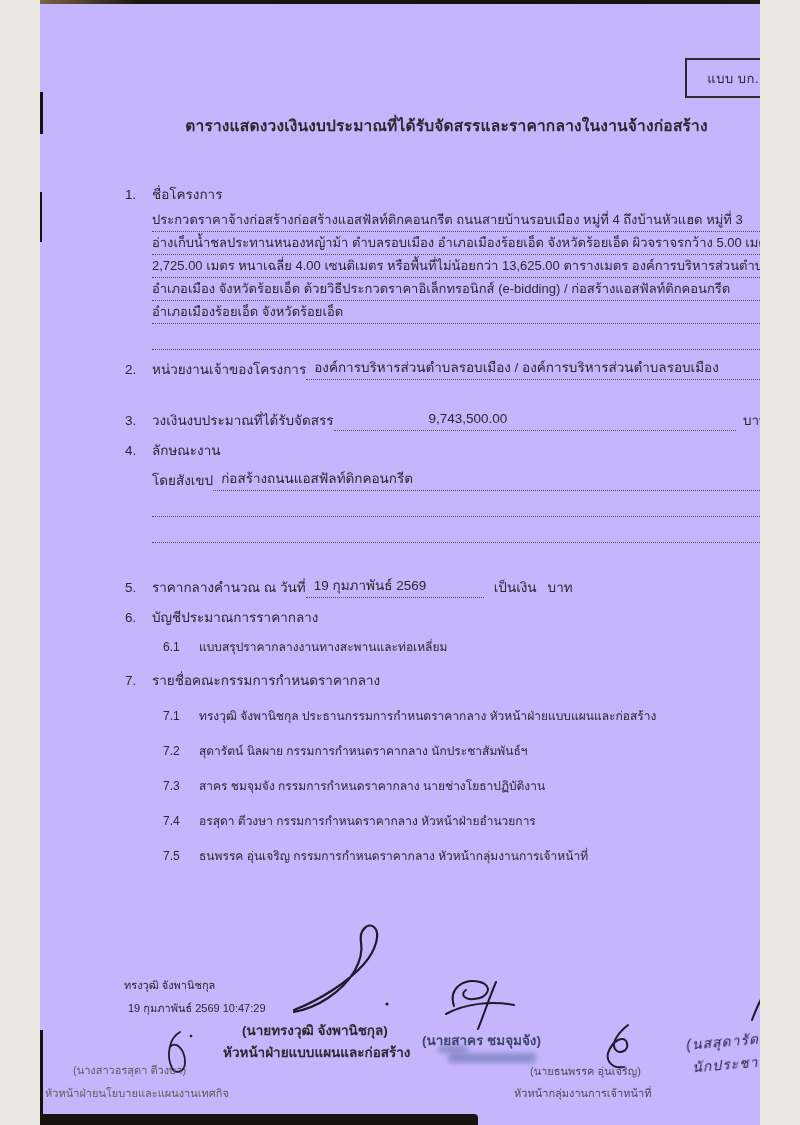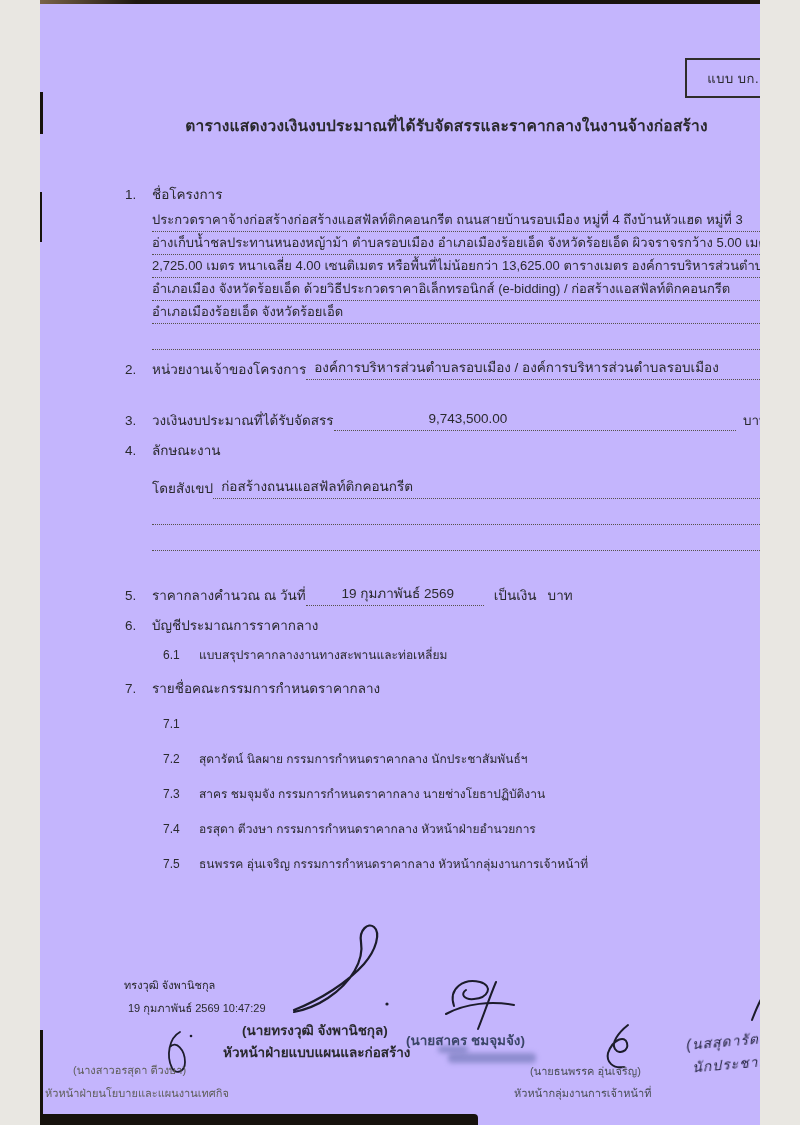--- a/index.html
+++ b/index.html
@@ -25,36 +25,36 @@
 
   .content{position:absolute;left:85px;top:55px;width:643px;}
   .doc-title{margin-top:58px;text-align:center;font-size:15.5px;font-weight:700;letter-spacing:.2px;}
 
   .item{display:flex;align-items:flex-end;font-size:13.5px;line-height:21px;}
   .item .no{flex:none;width:27px;}
   .lbl{flex:none;}
   .fill{flex:1;border-bottom:1.5px dotted #57524a;padding:0 2px 1px 8px;min-height:19px;white-space:nowrap;overflow:hidden;}
   .fill.center{text-align:center;padding-left:2px;}
   .fill.offset{padding-left:95px;}
-  .fill.w-date{flex:0 0 168px;text-align:center;}
+  .fill.w-date{flex:0 0 168px;}
   .unit{flex:none;padding-left:7px;margin-top:19px;}
   .midlbl{flex:none;padding:0 4px 0 10px;}
 
   .uline{margin-left:27px;border-bottom:1.5px dotted #57524a;line-height:22px;font-size:13px;white-space:nowrap;overflow:hidden;}
   .blankline{margin-left:27px;height:25px;border-bottom:1.5px dotted #57524a;}
 
   .sub{display:flex;margin-left:38px;font-size:12px;line-height:20px;}
   .sub .no{flex:none;width:36px;}
 
   .mt-item1{margin-top:46px;}
   .mt-lines{margin-top:4px;}
   .mt-item2{margin-top:7px;}
   .mt-item3{margin-top:11px;}
   .mt-item4{margin-top:9px;}
-  .mt-brief{margin-top:15px;}
+  .mt-brief{margin-top:7px;}
   .mt-item5{margin-top:15px;}
   .mt-item6{margin-top:9px;}
   .mt-sub61{margin-top:9px;}
   .mt-item7{margin-top:13px;}
   .mt-member{margin-top:15px;}
 
   
   .sig-text{position:absolute;font-size:11px;white-space:nowrap;}
   .bold{font-weight:700;font-size:13.5px;}
   .smudgy{color:#3b4668;filter:blur(.4px);}
@@ -136,20 +136,21 @@
       <span class="no">6.1</span>
       <span>แบบสรุปราคากลางงานทางสะพานและท่อเหลี่ยม</span>
     </div>
 
     <div class="item mt-item7">
       <span class="no">7.</span>
       <span class="lbl">รายชื่อคณะกรรมการกำหนดราคากลาง</span>
     </div>
     <div class="sub mt-member">
       <span class="no">7.1</span>
+      <span>ทรงวุฒิ จังพานิชกุล ประธานกรรมการกำหนดราคากลาง หัวหน้าฝ่ายแบบแผนและก่อสร้าง</span>
     </div>
     <div class="sub mt-member">
       <span class="no">7.2</span>
       <span>สุดารัตน์ นิลผาย กรรมการกำหนดราคากลาง นักประชาสัมพันธ์ฯ</span>
     </div>
     <div class="sub mt-member">
       <span class="no">7.3</span>
       <span>สาคร ชมจุมจัง กรรมการกำหนดราคากลาง นายช่างโยธาปฏิบัติงาน</span>
     </div>
     <div class="sub mt-member">
@@ -169,21 +170,21 @@
   <span class="sig-text" style="left:84px;top:976px">ทรงวุฒิ จังพานิชกุล</span>
   <span class="sig-text" style="left:88px;top:999px">19 กุมภาพันธ์ 2569 10:47:29</span>
   <span class="sig-text bold" style="left:202px;top:1019px">(นายทรงวุฒิ จังพานิชกุล)</span>
   <span class="sig-text bold" style="left:183px;top:1041px">หัวหน้าฝ่ายแบบแผนและก่อสร้าง</span>
 
   <svg class="sigsvg" style="left:398px;top:976px" width="90" height="56" viewBox="0 0 90 56">
     <path d="M16,30 C10,12 26,2 42,6 C56,10 50,22 36,23 C26,24 22,18 28,14" stroke-width="2"></path>
     <path d="M8,38 C28,27 54,25 76,29" stroke-width="2"></path>
     <path d="M58,6 C52,20 46,38 40,53" stroke-width="2"></path>
   </svg>
-  <span class="sig-text bold smudgy" style="left:366px;top:1029px">(นายสาคร ชมจุมจัง)</span>
+  <span class="sig-text bold smudgy" style="left:382px;top:1029px">(นายสาคร ชมจุมจัง)</span>
   <div class="smudge" style="left:408px;top:1053px;width:88px;height:10px"></div>
   <div class="smudge" style="left:398px;top:1046px;width:30px;height:7px"></div>
 
   <svg class="sigsvg" style="left:120px;top:1028px" width="38" height="50" viewBox="0 0 38 50">
     <path d="M20,4 C9,10 6,28 12,40 C16,47 25,44 25,34 C25,22 16,12 10,19" stroke-width="1.8"></path>
     <circle cx="31" cy="8" r="1.3" fill="#1c1c2b" stroke="none"></circle>
   </svg>
   <span class="sig-text grayblur" style="left:33px;top:1061px">(นางสาวอรสุดา ตีวงษา)</span>
   <span class="sig-text grayblur" style="left:5px;top:1084px">หัวหน้าฝ่ายนโยบายและแผนงานเทศกิจ</span>
 

